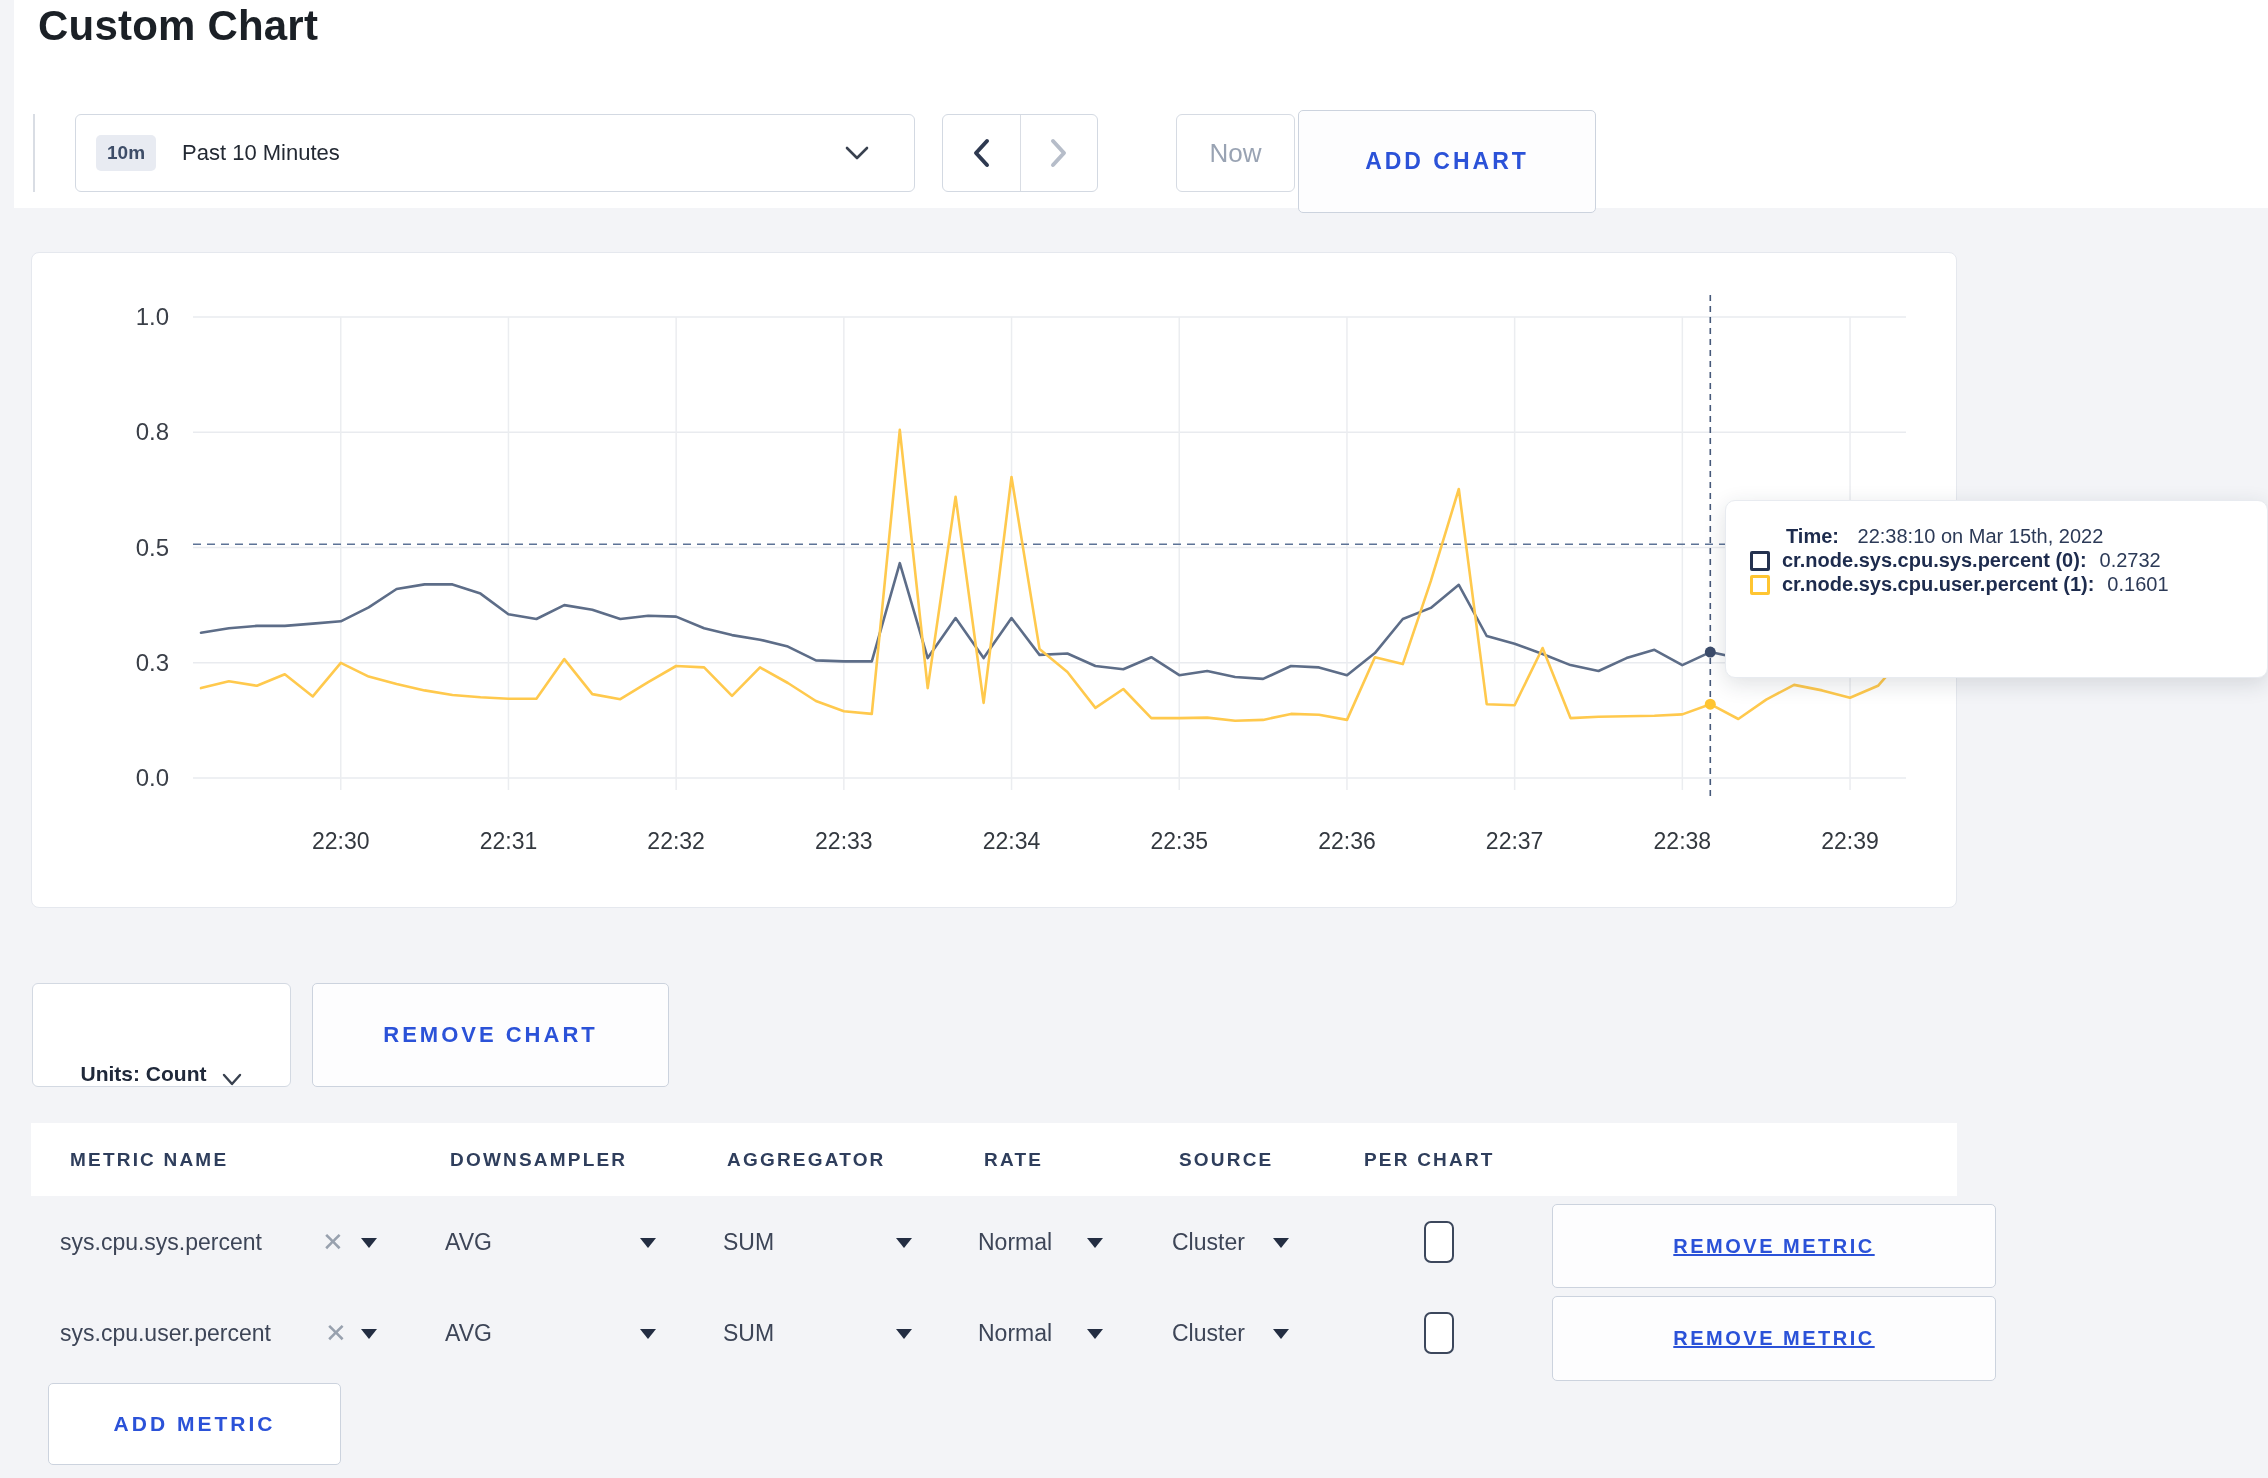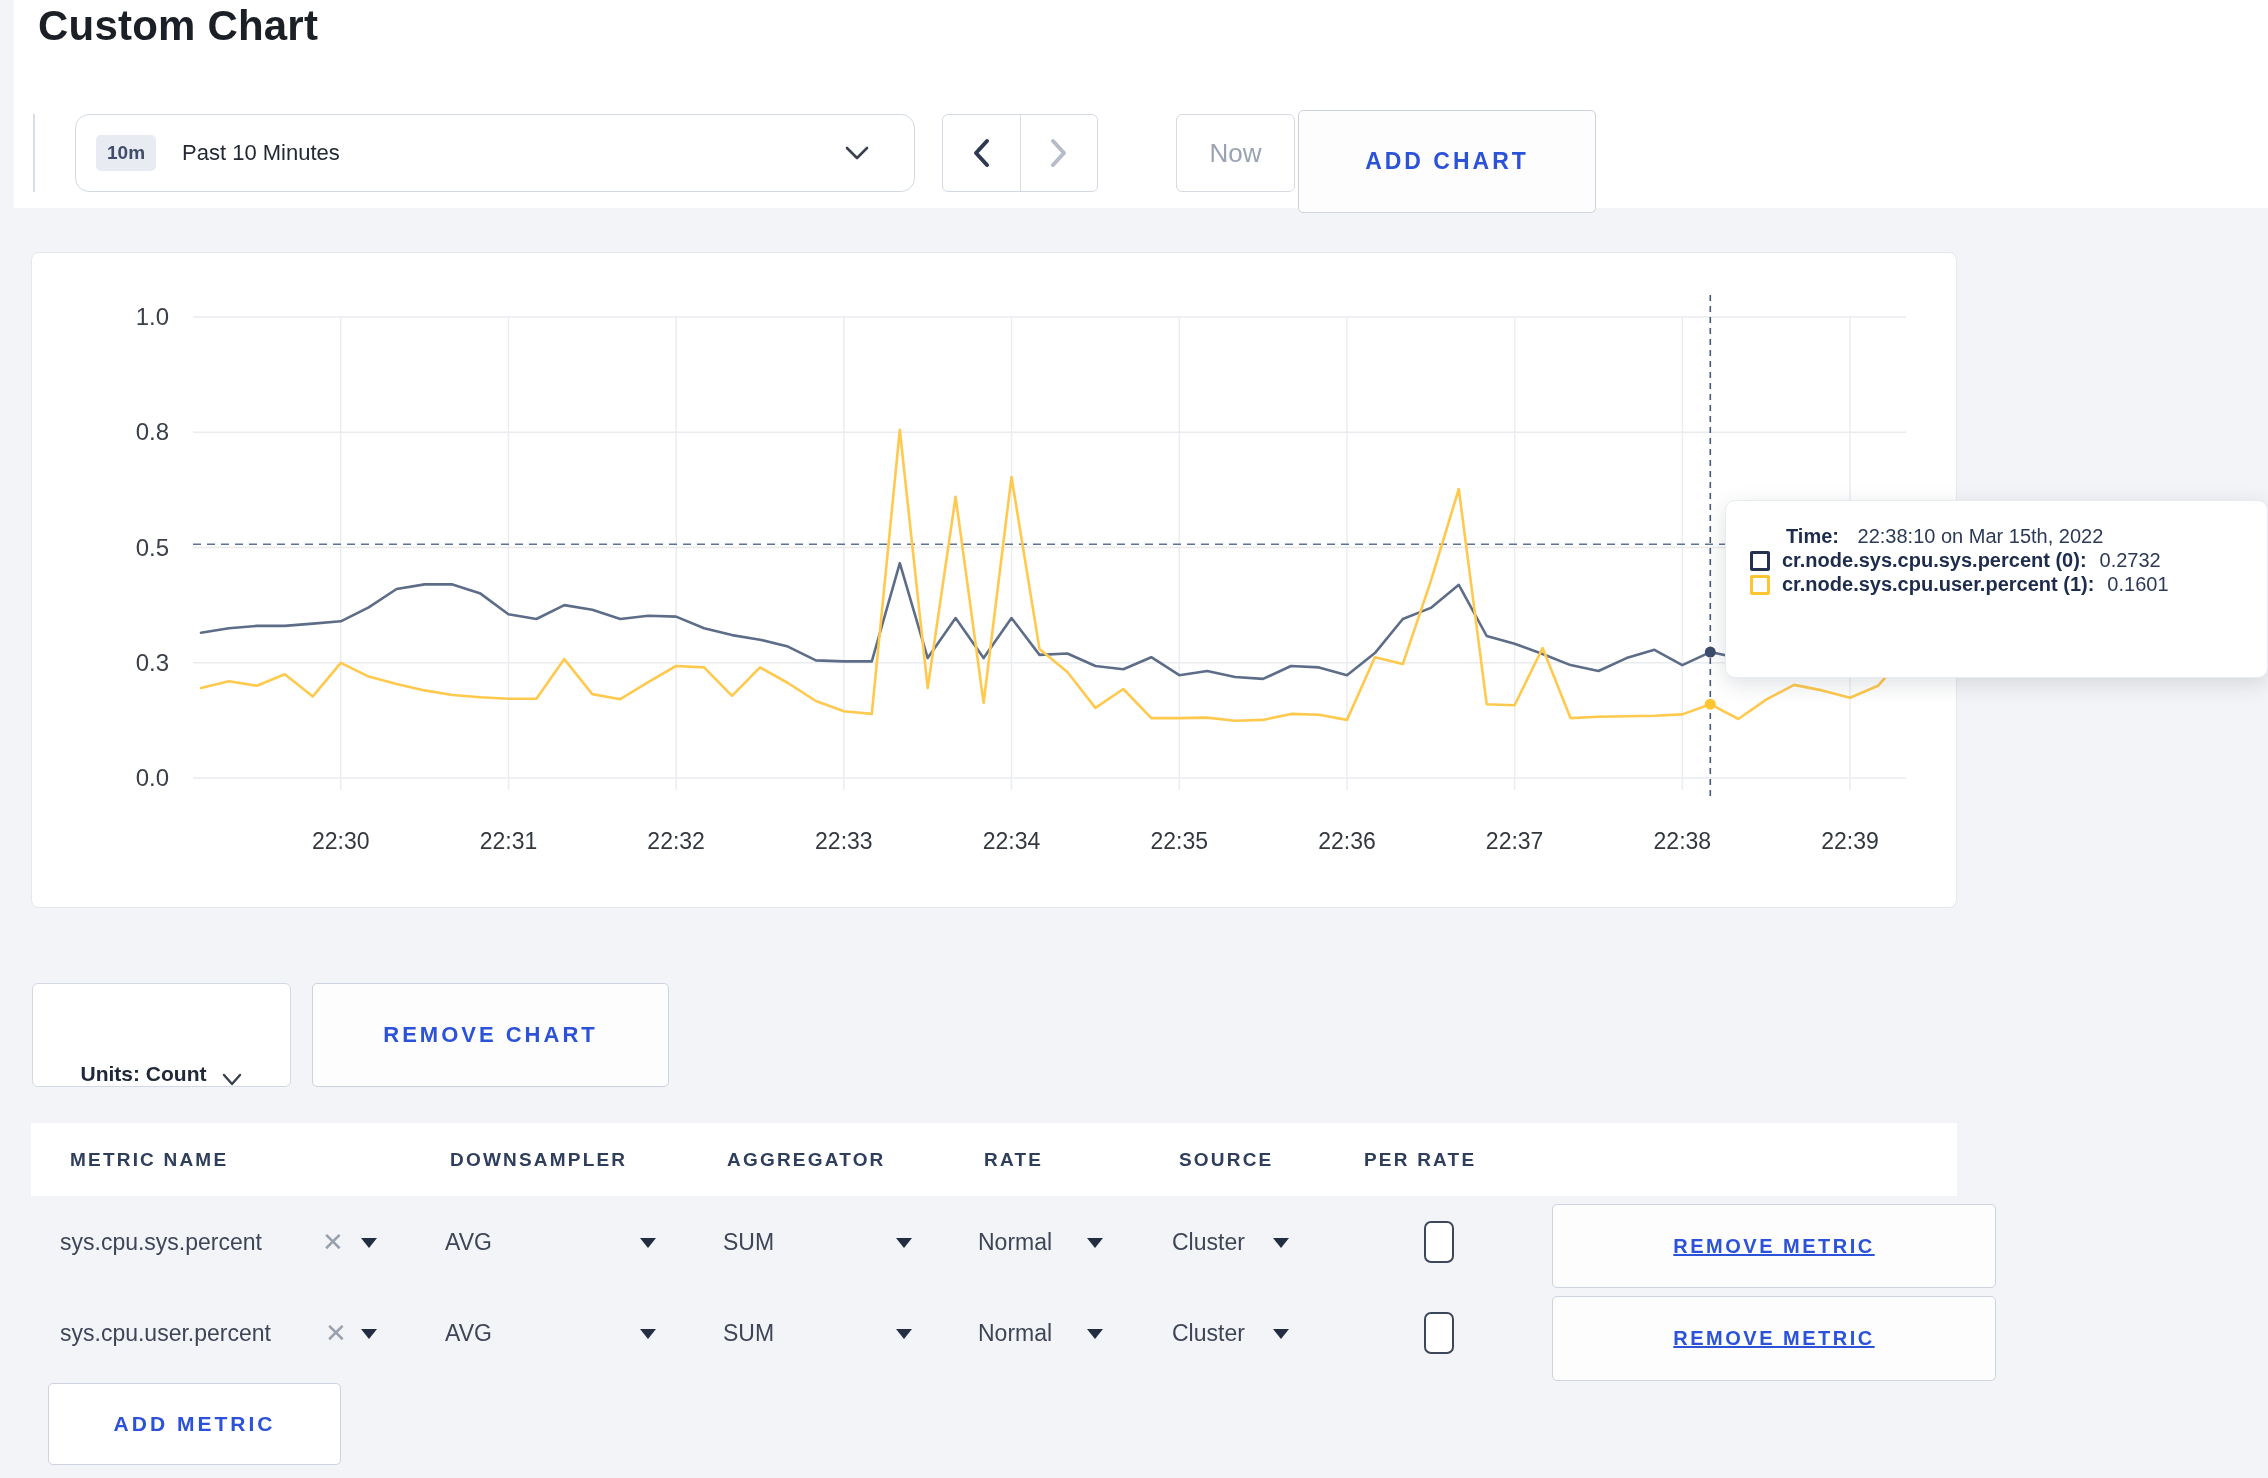--- a/index.html
+++ b/index.html
@@ -3,21 +3,21 @@
 <meta charset="utf-8">
 <style>
   html,body{margin:0;padding:0;background:#f3f4f7;}
   .stage{position:relative;width:2268px;height:1478px;background:#f3f4f7;overflow:hidden;
          font-family:"Liberation Sans","DejaVu Sans",sans-serif;color:#232933;}
   
   .header-band{position:absolute;left:14px;top:0;right:0;height:208px;background:#ffffff;}
   .page-title{position:absolute;left:24px;top:2px;font-size:42px;font-weight:600;color:#1b2026;letter-spacing:.2px;margin:0;}
   .tb-divider{position:absolute;left:19px;top:114px;width:2px;height:78px;background:#d9dde4;}
   .time-dropdown{position:absolute;left:61px;top:114px;width:840px;height:78px;background:#fff;
-      border:1.5px solid #d3d9e2;border-radius:14px;display:flex;align-items:center;padding:0 44px 0 20px;box-sizing:border-box;cursor:pointer;}
+      border:1.5px solid #d3d9e2;border-radius:6px;display:flex;align-items:center;padding:0 44px 0 20px;box-sizing:border-box;cursor:pointer;}
   .time-badge{background:#e8ebf2;border-radius:5px;font-size:19px;font-weight:bold;color:#3e4d68;padding:7px 11px;}
   .time-label{margin-left:26px;font-size:22px;color:#232933;}
   .time-dropdown .chev{margin-left:auto;}
   .nav-group{position:absolute;left:928px;top:114px;width:156px;height:78px;background:#fff;
       border:1.5px solid #d3d9e2;border-radius:6px;display:flex;box-sizing:border-box;}
   .nav-btn{flex:1;display:flex;align-items:center;justify-content:center;cursor:pointer;background:transparent;border:none;}
   .nav-btn + .nav-btn{border-left:1.5px solid #d9dde4;}
   .now-btn{position:absolute;left:1162px;top:114px;width:119px;height:78px;background:#fff;border:1.5px solid #d6dbe3;
       border-radius:6px;font-size:26px;color:#99a3b3;font-family:inherit;cursor:default;}
   .blue-btn{background:#fdfdfe;border:1.5px solid #ccd3de;border-radius:5px;color:#2b52d8;
@@ -163,21 +163,21 @@
     </span>
   </div>
   <button class="blue-btn remove-chart-btn">REMOVE CHART</button>
 
   <div class="table-header">
     <span class="th-label" style="left:39px">METRIC NAME</span>
     <span class="th-label" style="left:419px">DOWNSAMPLER</span>
     <span class="th-label" style="left:696px">AGGREGATOR</span>
     <span class="th-label" style="left:953px">RATE</span>
     <span class="th-label" style="left:1148px">SOURCE</span>
-    <span class="th-label" style="left:1333px">PER RATE</span>
+    <span class="th-label" style="left:1333px">PER CHART</span>
   </div>
 
   <div class="metric-row" style="top:1196px">
     <span class="cell" style="left:29px">sys.cpu.sys.percent</span>
     <span class="cell close-x" style="left:291px">✕</span>
     <span class="caret" style="left:330px"></span>
     <span class="cell" style="left:414px">AVG</span>
     <span class="caret" style="left:609px"></span>
     <span class="cell" style="left:692px">SUM</span>
     <span class="caret" style="left:865px"></span>

